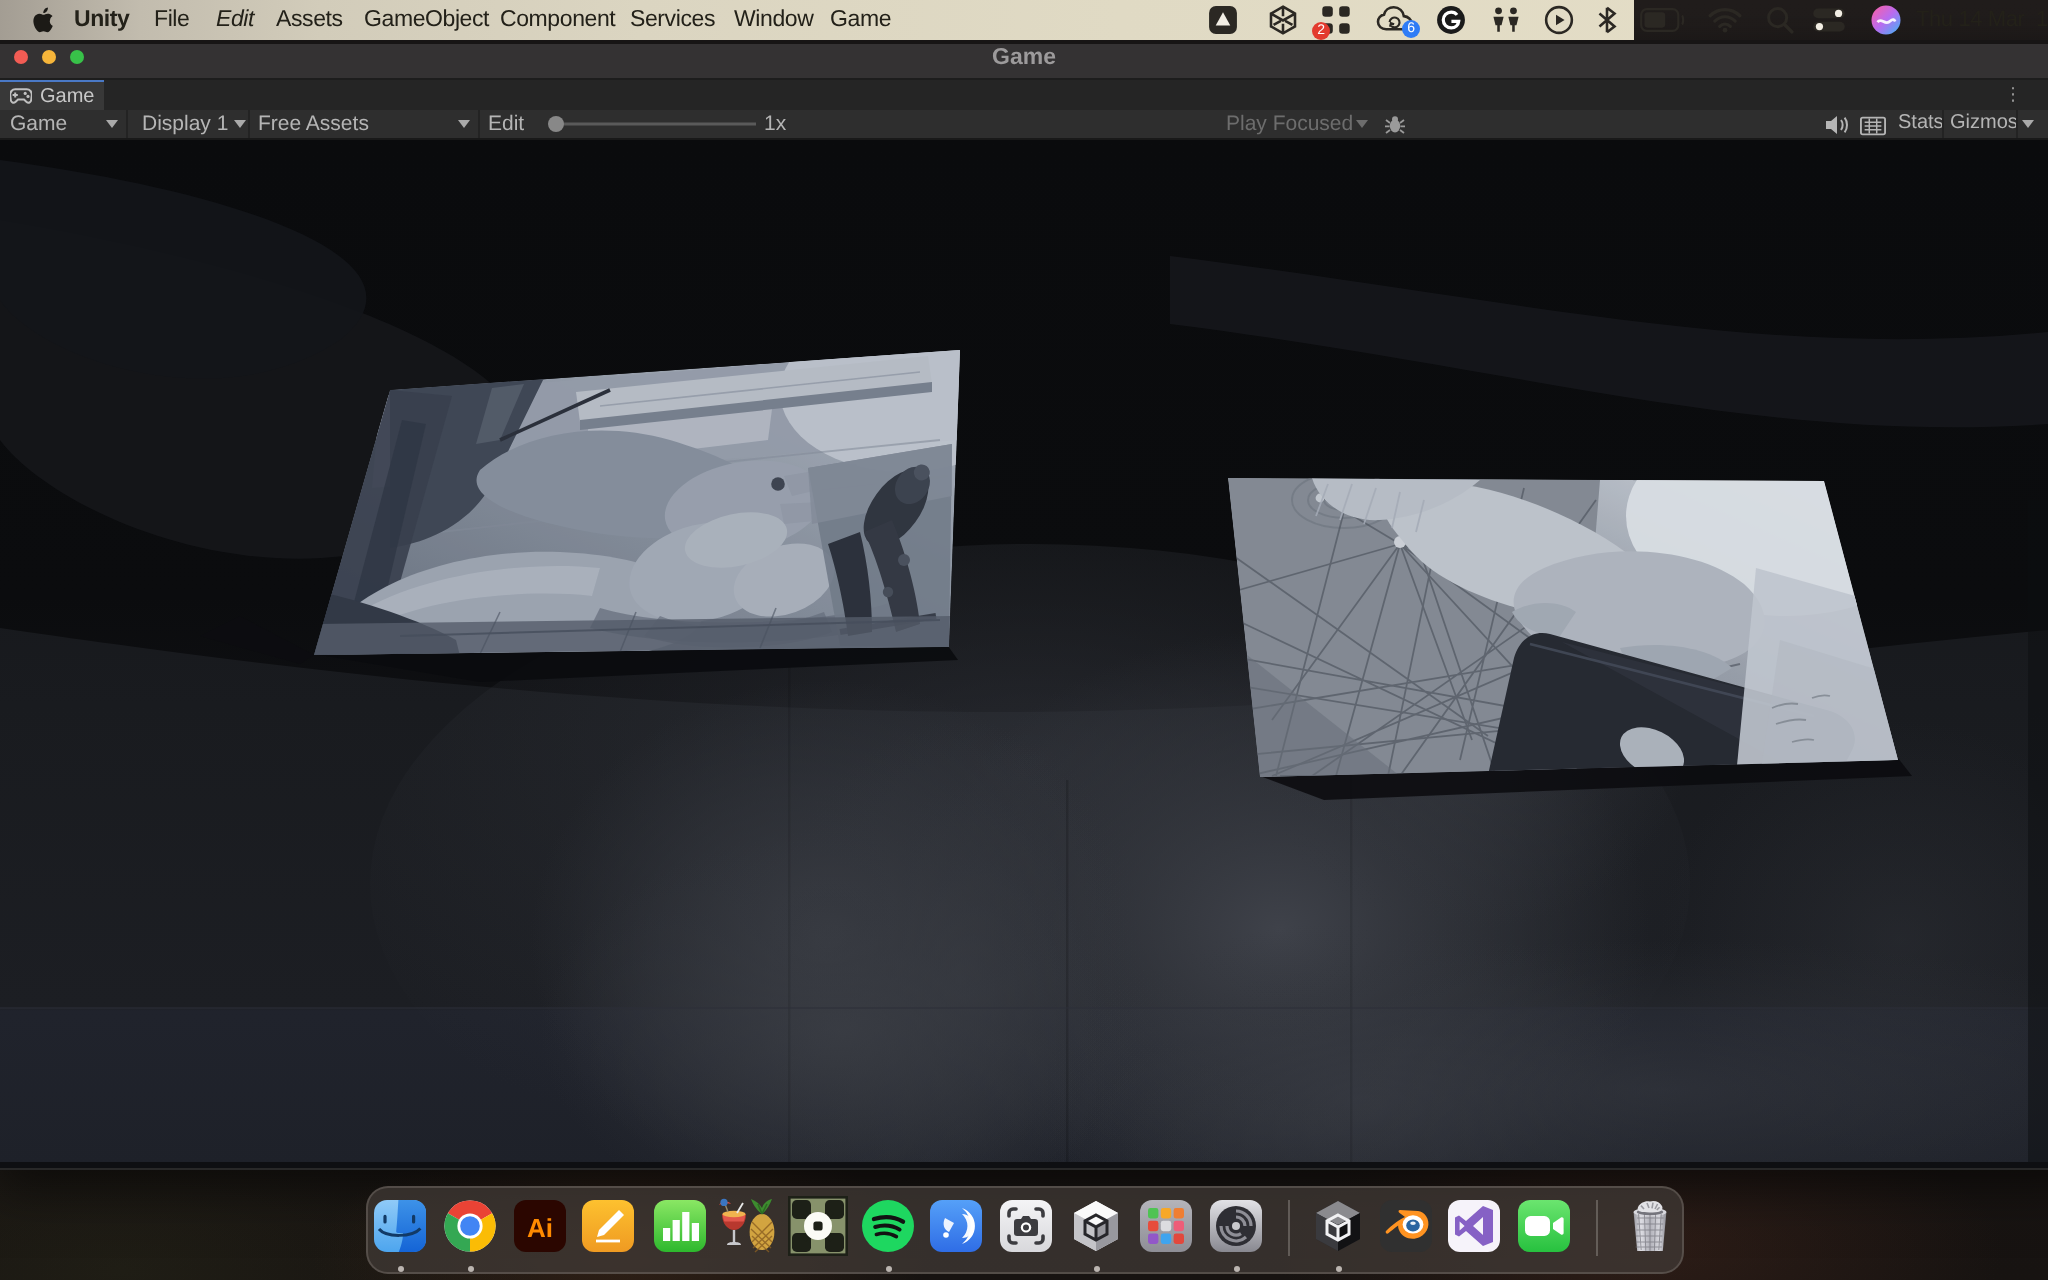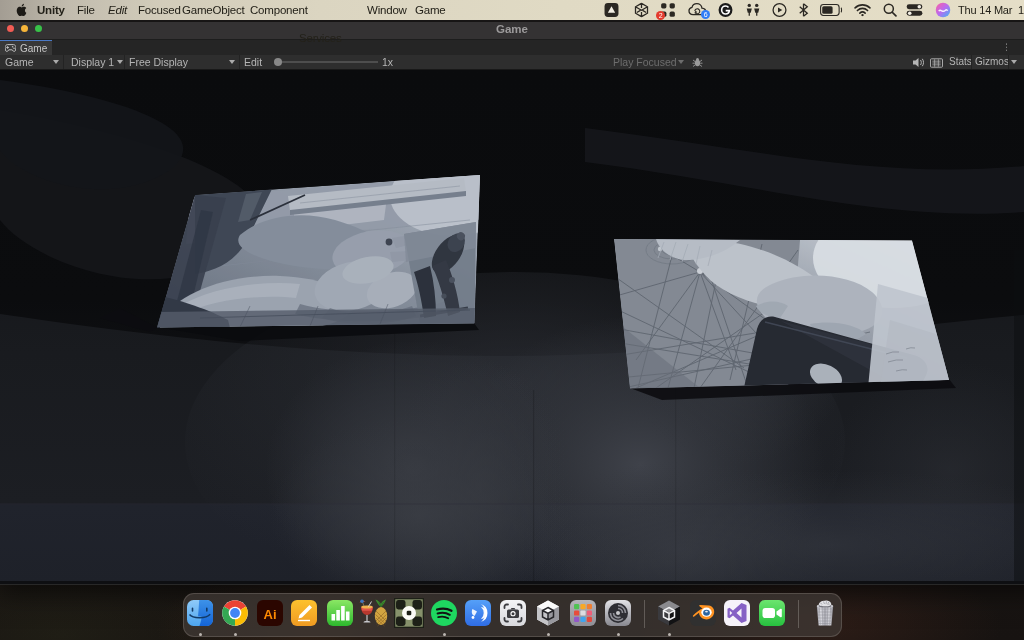--- a/index.html
+++ b/index.html
@@ -8,21 +8,21 @@
     background:#171311;
   }
   #wallpaper{position:absolute;left:0;top:0;width:1024px;height:640px;
     background:
       radial-gradient(220px 90px at 310px 628px, rgba(90,55,30,.35), rgba(0,0,0,0) 70%),
       radial-gradient(260px 100px at 820px 625px, rgba(95,50,35,.30), rgba(0,0,0,0) 70%),
       radial-gradient(300px 120px at 60px 635px, rgba(60,65,35,.22), rgba(0,0,0,0) 70%),
       linear-gradient(#211d1c, #171311);
   }
   
-  #menubar{position:absolute;left:0;top:0;width:1024px;height:20px;
+  #menubar{position:absolute;left:0;top:0;width:817px;height:20px;
     background:linear-gradient(90deg,#a39d93 0px,#c2bcae 70px,#d2ccba 160px,#dbd5c1 320px,#e0dac4 560px,#e5dec7 1024px);
     color:#232119;font-size:11.5px;letter-spacing:-0.2px;}
   #menubar .item{position:absolute;top:3.5px;white-space:nowrap;}
   #menubar .apple{position:absolute;left:15px;top:3px;}
   #menubar .bold{font-weight:bold;}
   #menubar .r{position:absolute;left:0;top:0;width:1024px;height:20px;}
   #menubar .r .ic{position:absolute;top:50%;transform:translateY(-50%);display:flex;}
   #menubar .time{position:absolute;left:958px;top:3.5px;font-size:11px;letter-spacing:-0.2px;white-space:nowrap;}
   
   #uwin{position:absolute;left:0;top:20px;width:1024px;height:565px;background:#282828;
@@ -74,21 +74,21 @@
     </div>
     <div class="dots">⋮</div>
   </div>
   <div id="toolbar">
     <span class="tbtxt" style="left:5px;">Game</span>
     <div class="caret" style="left:53px;"></div>
     <div class="tsep" style="left:63px;"></div>
     <span class="tbtxt" style="left:71px;">Display 1</span>
     <div class="caret" style="left:117px;"></div>
     <div class="tsep" style="left:124px;"></div>
-    <span class="tbtxt" style="left:129px;">Free Display</span>
+    <span class="tbtxt" style="left:129px;">Free Assets</span>
     <div class="caret" style="left:229px;"></div>
     <div class="tsep" style="left:239px;"></div>
     <span class="tbtxt" style="left:244px;">Edit</span>
     <svg width="115" height="14" style="position:absolute;left:270px;top:0;">
       <line x1="8" y1="7" x2="108" y2="7" stroke="#5a5a5a" stroke-width="1.6"></line>
       <circle cx="8" cy="7" r="4" fill="#888888"></circle>
     </svg>
     <span class="tbtxt" style="left:382px;">1x</span>
     <span class="tbtxt" style="left:613px;color:#6d6d6d;text-align:center;">Play Focused</span>
     <div class="caret" style="left:678px;border-top-color:#6d6d6d;"></div>
@@ -308,24 +308,24 @@
   </div>
 </div>
 
 <div id="menubar">
   <span class="apple"><svg width="12" height="14" viewBox="0 0 13 15">
       <path d="M10.8 7.9c0-1.6 1.3-2.4 1.4-2.5-0.8-1.1-2-1.3-2.4-1.3-1-0.1-2 0.6-2.5 0.6-0.5 0-1.3-0.6-2.2-0.6-1.1 0-2.2 0.7-2.7 1.7-1.2 2-0.3 5 0.8 6.6 0.5 0.8 1.2 1.7 2 1.7 0.8 0 1.1-0.5 2.1-0.5 1 0 1.3 0.5 2.1 0.5 0.9 0 1.5-0.8 2-1.6 0.6-0.9 0.9-1.8 0.9-1.9 0 0-1.6-0.6-1.6-2.7zM9.1 2.7c0.4-0.5 0.7-1.3 0.6-2-0.6 0-1.4 0.4-1.8 1-0.4 0.5-0.8 1.3-0.7 2 0.7 0.1 1.4-0.4 1.9-1z" fill="#1c1a16"></path>
     </svg></span>
   <span class="item bold" style="left:37px;">Unity</span>
   <span class="item" style="left:77px;">File</span>
   <span class="item" style="left:108px;font-style:italic;">Edit</span>
-  <span class="item" style="left:138px;">Focused</span>
+  <span class="item" style="left:138px;">Assets</span>
   <span class="item" style="left:182px;">GameObject</span>
   <span class="item" style="left:250px;">Component</span>
-  <span class="item" style="left:299px;margin-top:28px;">Services</span>
+  <span class="item" style="left:315px;">Services</span>
   <span class="item" style="left:367px;">Window</span>
   <span class="item" style="left:415px;">Game</span>
   <div class="r">
     <span class="ic" style="left:604px;">
         <svg width="15" height="15" viewBox="0 0 14 14">
           <rect x="0.5" y="0.5" width="13" height="13" rx="3.2" fill="#2b2823"></rect>
           <path d="M7 3.4 L10.4 9.6 H3.6 Z" fill="#f2eee4"></path>
         </svg>
       </span>
     <span class="ic" style="left:634px;">

